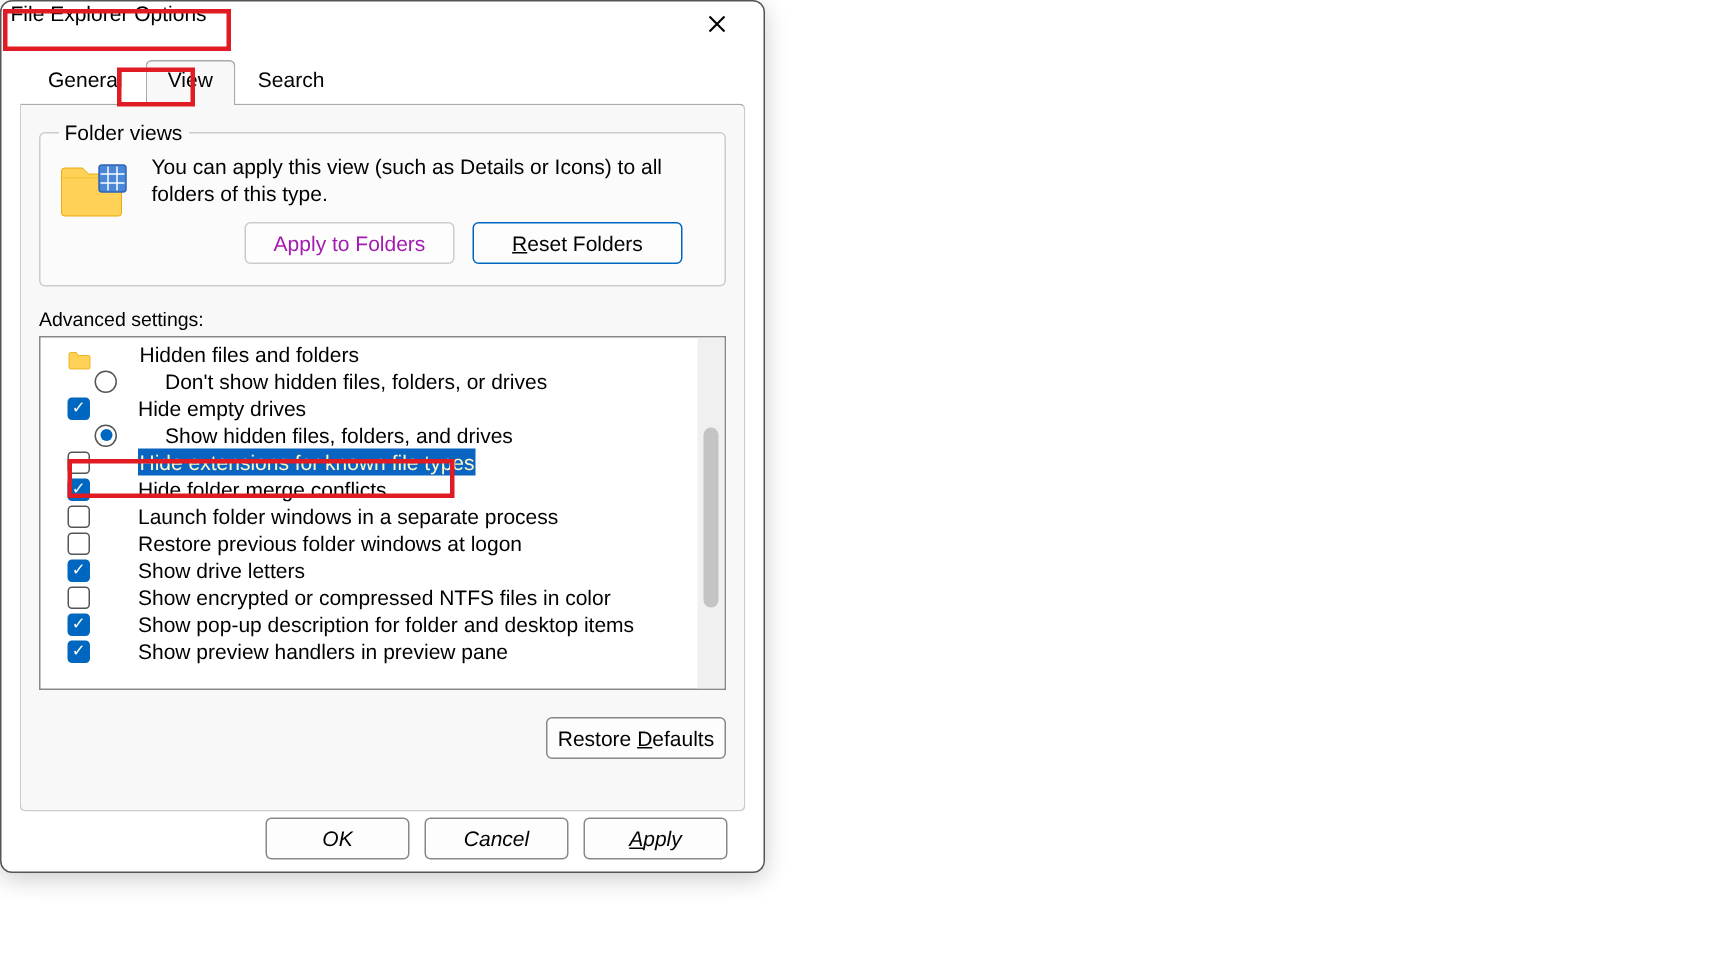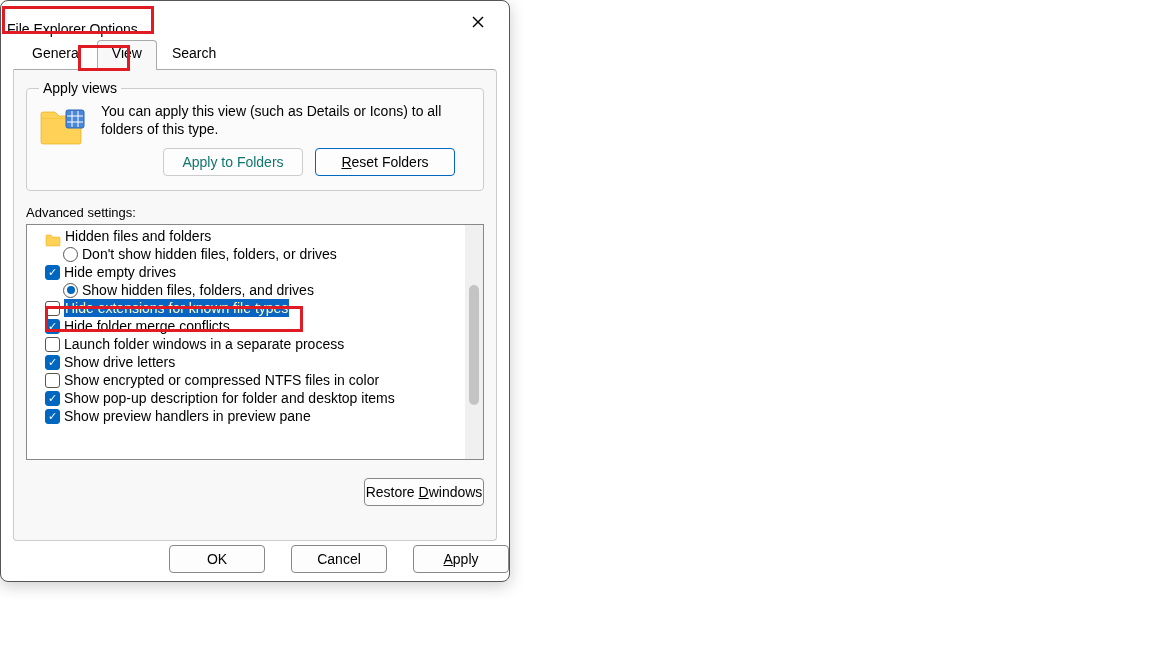--- a/index.html
+++ b/index.html
@@ -3,21 +3,21 @@
   <meta charset="utf-8">
   <style>
     * { box-sizing: border-box; font-family: "Segoe UI", Tahoma, sans-serif; }
     body { margin: 0; background: #fff; width: 1152px; height: 648px; overflow: hidden; }
     .dialog {
       position: absolute; top: 0; left: 0; width: 510px; height: 582px;
       background: #fff; border: 1px solid #555; border-radius: 8px;
       box-shadow: 0 4px 16px rgba(0,0,0,0.2);
     }
     .titlebar {
-      display: flex; align-items: flex-end; justify-content: space-between;
+      display: flex; align-items: flex-start; justify-content: space-between;
       height: 36px; padding: 0 11px 0 6px;
     }
     .title-text { font-size: 14px; }
     .close-x { width: 40px; height: 30px; display:flex; align-items:center; justify-content:center; font-size:14px; cursor:default; }
     .tabs { display: flex; padding: 0 16px; height: 30px; margin-top: 2px; }
     .tab {
       padding: 4px 14px 4px 14px; font-size: 14px; border: 1px solid transparent;
       border-bottom: none; margin-right: 0px; position: relative; top: 1px; cursor:default;
     }
     .tab.active { border-color: #aaa; background: #f8f8f8; border-radius: 4px 4px 0 0; text-align: right; }
@@ -33,48 +33,48 @@
     fieldset.fv legend { font-size: 14px; padding: 0 4px; }
     .fv-body { display: flex; gap: 14px; }
     .folder-icon { width: 48px; height: 40px; flex: 0 0 48px; margin-top: 4px; }
     .folder-icon svg { width: 48px; height: 40px; }
     .fv-text { font-size: 14px; line-height: 1.3; }
     .fv-buttons { display: flex; gap: 12px; margin-top: 10px; margin-left: 62px; }
     .btn {
       min-width: 140px; height: 28px; font-size: 14px; border: 1px solid #888;
       border-radius: 4px; background: #fdfdfd; cursor: default; display:flex; align-items:center; justify-content:center;
     }
-    .btn.disabled { color: #0f766e; border-color: #ccc; }
+    .btn.disabled { color: #a21caf; border-color: #ccc; }
     .btn.primary-outline { border-color: #0067c0; }
     .adv-label { font-size: 13px; margin-bottom: 4px; }
     .adv-box {
       width: 100%; height: 236px; border: 1px solid #888; background: #fff;
       overflow: hidden; display:flex;
     }
     .adv-list { flex:1; overflow-y: hidden; padding: 2px 2px 2px 4px; font-size: 14px; }
     .adv-scroll { width: 18px; background: #f0f0f0; display:flex; flex-direction:column; align-items:center; padding-top:60px; }
     .adv-thumb { width: 10px; height: 120px; background: #c4c4c4; border-radius: 5px; }
-    .row { display: flex; align-items: center; height: 18px; line-height:18px; white-space: nowrap; }
+    .row { display: flex; align-items: center; height: 18px; line-height:18px; white-space: nowrap; gap: 28px; }
     .indent1 { padding-left: 14px; }
     .indent2 { padding-left: 32px; }
     .mini-folder { width:16px; height:14px; margin-right: 4px; display:inline-block; }
     .mini-folder svg { width:16px; height:14px; vertical-align: middle; }
     .cb, .rb {
       width: 15px; height: 15px; border: 1.5px solid #555; margin-right: 4px;
       display:inline-flex; align-items:center; justify-content:center; font-size:12px; line-height:1;
     }
     .cb { border-radius: 3px; }
     .cb.checked { background: #0067c0; border-color:#0067c0; color:#fff; }
     .cb.checked::after { content:"✓"; font-size:11px; }
     .rb { border-radius: 50%; }
     .rb.sel::after { content:""; width:8px; height:8px; border-radius:50%; background:#0067c0; }
     .sel-text { background:#0a64c2; color:#fef9c3; padding: 0 1px; }
     .restore-row { display:flex; justify-content:flex-end; margin-top: 18px; }
     .btn-sm { min-width: 120px; height: 28px; font-size: 14px; border:1px solid #888; border-radius:4px; background:#fdfdfd; display:flex; align-items:center; justify-content:center; cursor:default; }
-    .footer-buttons { position:absolute; bottom: 8px; right: 0; display:flex; gap: 26px; }
+    .footer-buttons { position:absolute; bottom: 8px; right: 24px; display:flex; gap: 10px; font-style: italic; }
     .footer-buttons .btn-sm { min-width: 96px; }
     
     .hl { position: absolute; border: 3px solid #e01b24; pointer-events: none; }
     .hl-title { top: 5px; left: 1px; width: 152px; height: 28px; }
     .hl-view  { top: 44px; left: 77px; width: 52px; height: 26px; }
     .hl-ext   { top: 305px; left: 44px; width: 258px; height: 26px; }
     .ul { text-decoration: underline; }
   </style>
 </head>
 <body>
@@ -93,21 +93,21 @@
 
   <div class="tabs">
     <div class="tab">General</div>
     <div class="tab active">View</div>
     <div class="tab">Search</div>
   </div>
 
   <div class="tabpanel">
 
     <fieldset class="fv">
-      <legend>Apply views</legend>
+      <legend>Folder views</legend>
       <div class="fv-body">
         <span class="folder-icon">
           <svg viewBox="0 0 48 40">
             <path d="M2 10 L2 36 Q2 38 4 38 L40 38 Q42 38 42 36 L42 12 Q42 10 40 10 L20 10 L16 6 L4 6 Q2 6 2 8 Z" fill="#ffd257" stroke="#e6a400" stroke-width="0.6"></path>
             <path d="M2 12 L42 12 L42 13 L2 13 Z" fill="#e6a400" opacity="0.25"></path>
             <rect x="27" y="4" width="18" height="18" rx="2" fill="#4a87d8" stroke="#2e65b5"></rect>
             <line x1="33" y1="5" x2="33" y2="21" stroke="#fff" stroke-width="1"></line>
             <line x1="39" y1="5" x2="39" y2="21" stroke="#fff" stroke-width="1"></line>
             <line x1="28" y1="10" x2="44" y2="10" stroke="#fff" stroke-width="1"></line>
             <line x1="28" y1="16" x2="44" y2="16" stroke="#fff" stroke-width="1"></line>
@@ -157,20 +157,24 @@
         </div>
         <div class="row indent1">
           <span class="cb checked"></span>
           <span>Hide folder merge conflicts</span>
         </div>
         <div class="row indent1">
           <span class="cb"></span>
           <span>Launch folder windows in a separate process</span>
         </div>
         <div class="row indent1">
+          <span class="cb"></span>
+          <span>Restore previous folder windows at logon</span>
+        </div>
+        <div class="row indent1">
           <span class="cb checked"></span>
           <span>Show drive letters</span>
         </div>
         <div class="row indent1">
           <span class="cb"></span>
           <span>Show encrypted or compressed NTFS files in color</span>
         </div>
         <div class="row indent1">
           <span class="cb checked"></span>
           <span>Show pop-up description for folder and desktop items</span>
@@ -181,21 +185,21 @@
         </div>
 
       </div>
       <div class="adv-scroll">
         <div class="adv-thumb"></div>
       </div>
     </div>
 
     <div class="restore-row">
       <div class="btn-sm">
-        <span><span>Restore </span><span class="ul">D</span><span>windows</span></span>
+        <span><span>Restore </span><span class="ul">D</span><span>efaults</span></span>
       </div>
     </div>
 
   </div>
 
   <div class="footer-buttons">
     <div class="btn-sm">OK</div>
     <div class="btn-sm">Cancel</div>
     <div class="btn-sm">
         <span><span class="ul">A</span><span>pply</span></span>

